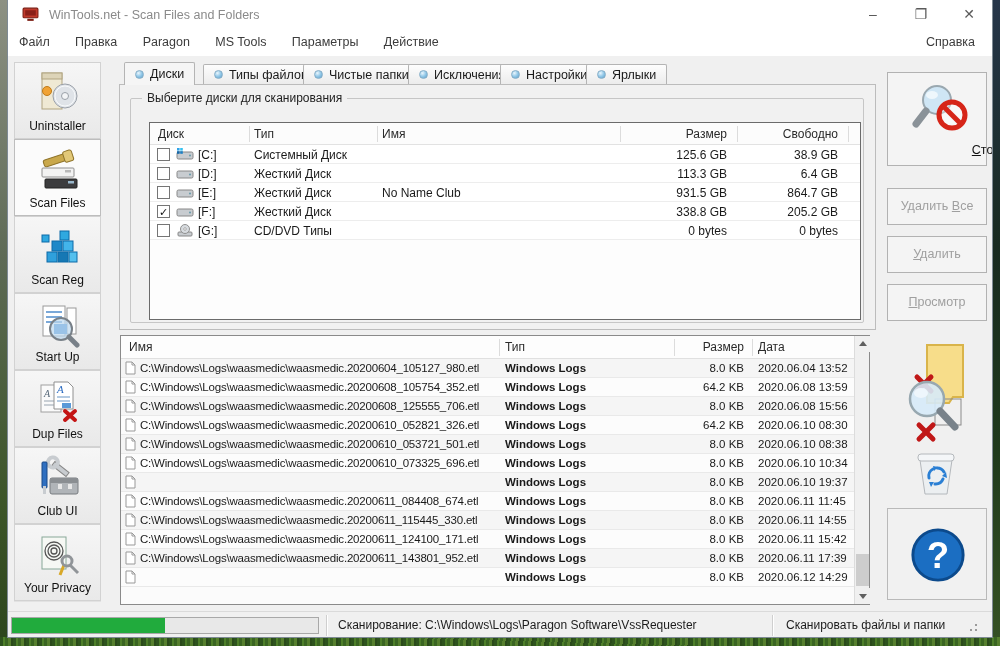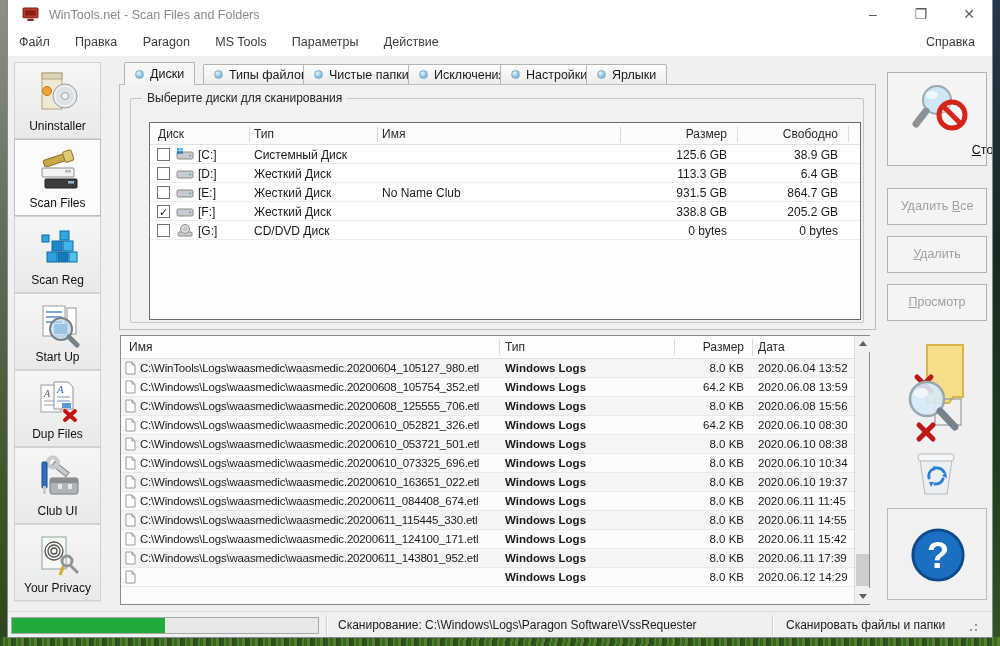--- a/index.html
+++ b/index.html
@@ -353,21 +353,21 @@
             <span class="dfree">205.2 GB</span>
           </div>
           <div class="abs drow" style="top:98px">
             <span class="cb"></span>
             <svg class="dicon" viewBox="0 0 18 13">
               <rect x="2" y="8" width="14" height="4" rx="1" fill="#c8ccd0" stroke="#888"></rect>
               <circle cx="9" cy="5" r="4.5" fill="#d8dce0" stroke="#909090"></circle>
                 <circle cx="9" cy="5" r="1.3" fill="#fff" stroke="#aaa"></circle>
             </svg>
             <span class="dletter">[G:]</span>
-            <span class="dtype">CD/DVD Диск</span>
+            <span class="dtype">CD/DVD Типы</span>
             <span class="dname"></span>
             <span class="dsize">0 bytes</span>
             <span class="dfree">0 bytes</span>
           </div>
         </div>
       </div>
     </div>
 
     <div class="abs fpanel">
       <div class="abs fhead">
@@ -378,21 +378,21 @@
         <span class="hsep" style="left:378px"></span>
           <span class="hsep" style="left:553px"></span>
           <span class="hsep" style="left:631px"></span>
       </div>
 
       <div class="abs frow" style="top:23px">
         <svg class="ficon" viewBox="0 0 11 14">
             <path d="M1 1 h6 l3 3 v9 h-9 z" fill="#fff" stroke="#999"></path>
             <path d="M7 1 v3 h3" fill="none" stroke="#999"></path>
           </svg>
-        <span class="fname">C:\WinTools\Logs\waasmedic\waasmedic.20200604_105127_980.etl</span>
+        <span class="fname">C:\Windows\Logs\waasmedic\waasmedic.20200604_105127_980.etl</span>
         <span class="ftype">Windows Logs</span>
         <span class="fsize">8.0 KB</span>
         <span class="fdate">2020.06.04 13:52</span>
       </div>
       <div class="abs frow" style="top:42px">
         <svg class="ficon" viewBox="0 0 11 14">
             <path d="M1 1 h6 l3 3 v9 h-9 z" fill="#fff" stroke="#999"></path>
             <path d="M7 1 v3 h3" fill="none" stroke="#999"></path>
           </svg>
         <span class="fname">C:\Windows\Logs\waasmedic\waasmedic.20200608_105754_352.etl</span>
@@ -438,21 +438,20 @@
         <span class="fname">C:\Windows\Logs\waasmedic\waasmedic.20200610_073325_696.etl</span>
         <span class="ftype">Windows Logs</span>
         <span class="fsize">8.0 KB</span>
         <span class="fdate">2020.06.10 10:34</span>
       </div>
       <div class="abs frow" style="top:137px">
         <svg class="ficon" viewBox="0 0 11 14">
             <path d="M1 1 h6 l3 3 v9 h-9 z" fill="#fff" stroke="#999"></path>
             <path d="M7 1 v3 h3" fill="none" stroke="#999"></path>
           </svg>
-        <span class="fname">C:\Windows\Logs\waasmedic\waasmedic.20200610_163651_022.etl</span>
         <span class="ftype">Windows Logs</span>
         <span class="fsize">8.0 KB</span>
         <span class="fdate">2020.06.10 19:37</span>
       </div>
       <div class="abs frow" style="top:156px">
         <svg class="ficon" viewBox="0 0 11 14">
             <path d="M1 1 h6 l3 3 v9 h-9 z" fill="#fff" stroke="#999"></path>
             <path d="M7 1 v3 h3" fill="none" stroke="#999"></path>
           </svg>
         <span class="fname">C:\Windows\Logs\waasmedic\waasmedic.20200611_084408_674.etl</span>

